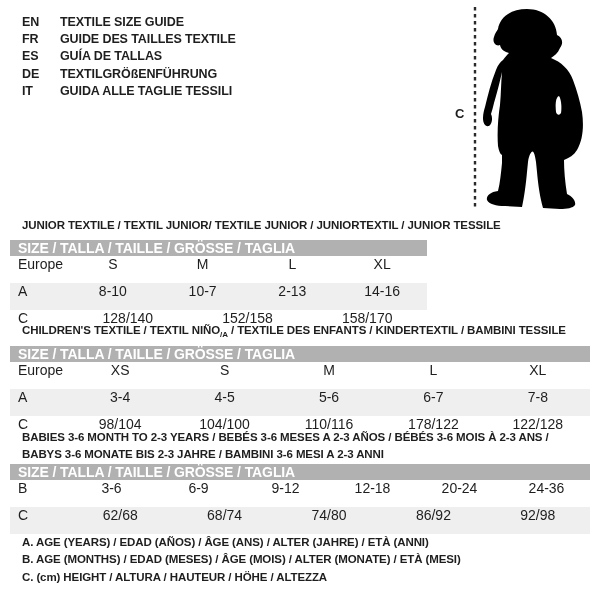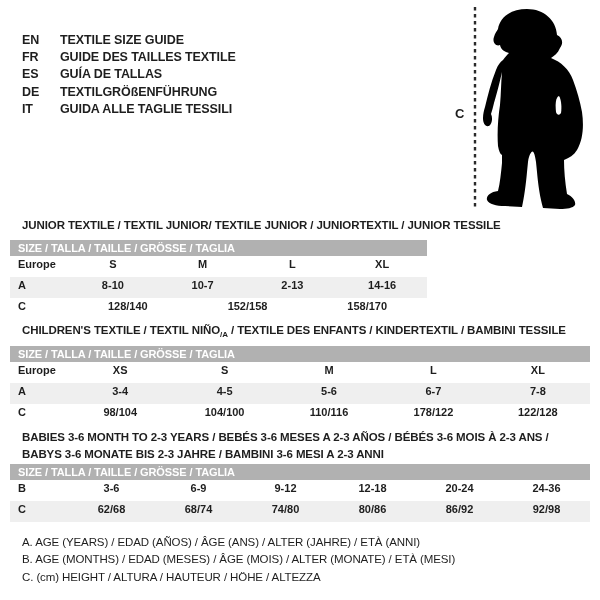--- a/index.html
+++ b/index.html
@@ -1,43 +1,43 @@
 <!DOCTYPE html>
 <html><head>
 <meta charset="utf-8">
 <style>
   html,body{margin:0;padding:0;background:#fff;}
   .page{
     position:relative;width:600px;height:600px;background:#ffffff;
     font-family:"Liberation Sans",sans-serif;color:#1e1e1e;overflow:hidden;
   }
   
-  .lang-block{position:absolute;left:22px;top:31px;}
+  .lang-block{position:absolute;left:22px;top:13px;}
   .lang-item{display:flex;height:17.4px;align-items:center;
     font-weight:bold;font-size:12.5px;letter-spacing:-0.1px;}
   .lang-code{width:38px;flex:0 0 38px;}
   
   .fig-dash{position:absolute;left:473px;top:7px;}
   .fig-label{position:absolute;left:455px;top:106px;font-weight:bold;font-size:13px;}
   .fig-baby{position:absolute;left:481px;top:8px;}
   
   .sec-title{position:absolute;left:22px;font-weight:bold;font-size:11.5px;
     letter-spacing:-0.1px;line-height:17px;white-space:nowrap;}
   .sec-title sub{font-size:8px;}
   
-  .size-table{position:absolute;left:10px;font-size:11px;}
+  .size-table{position:absolute;left:10px;font-size:14px;}
   .band{height:16px;line-height:16px;background:#b1b1b1;color:#ffffff;
     font-weight:bold;padding-left:8px;letter-spacing:-0.1px;}
-  .trow{display:flex;height:21px;line-height:17px;font-weight:bold;}
+  .trow{display:flex;height:27px;line-height:17px;}
   .trow.shaded{background:#efefef;}
   .tlabel{flex:0 0 58px;width:58px;padding-left:8px;box-sizing:border-box;}
   .tcell{flex:1;text-align:center;}
   
   .footnotes{position:absolute;left:22px;top:536px;}
-  .fn{height:17.3px;font-weight:normal;font-size:11.5px;letter-spacing:-0.1px;white-space:nowrap;}
+  .fn{height:17.3px;font-weight:bold;font-size:11.5px;letter-spacing:-0.1px;white-space:nowrap;}
 </style>
 </head>
 <body>
 
 <div class="page">
 
   <div class="lang-block">
     <div class="lang-item">
       <span class="lang-code">EN</span>
       <span class="lang-label">TEXTILE SIZE GUIDE</span>
@@ -154,21 +154,20 @@
       <span class="tcell">9-12</span>
       <span class="tcell">12-18</span>
       <span class="tcell">20-24</span>
       <span class="tcell">24-36</span>
     </div>
     <div class="trow shaded">
       <span class="tlabel">C</span>
       <span class="tcell">62/68</span>
       <span class="tcell">68/74</span>
       <span class="tcell">74/80</span>
-      <span class="tcell">80/86</span>
       <span class="tcell">86/92</span>
       <span class="tcell">92/98</span>
     </div>
   </div>
 
   <div class="footnotes">
     <div class="fn">A. AGE (YEARS) / EDAD (AÑOS) / ÂGE (ANS) / ALTER (JAHRE) / ETÀ (ANNI)</div>
     <div class="fn">B. AGE (MONTHS) / EDAD (MESES) / ÂGE (MOIS) / ALTER (MONATE) / ETÀ (MESI)</div>
     <div class="fn">C. (cm) HEIGHT / ALTURA / HAUTEUR / HÖHE / ALTEZZA</div>
   </div>

